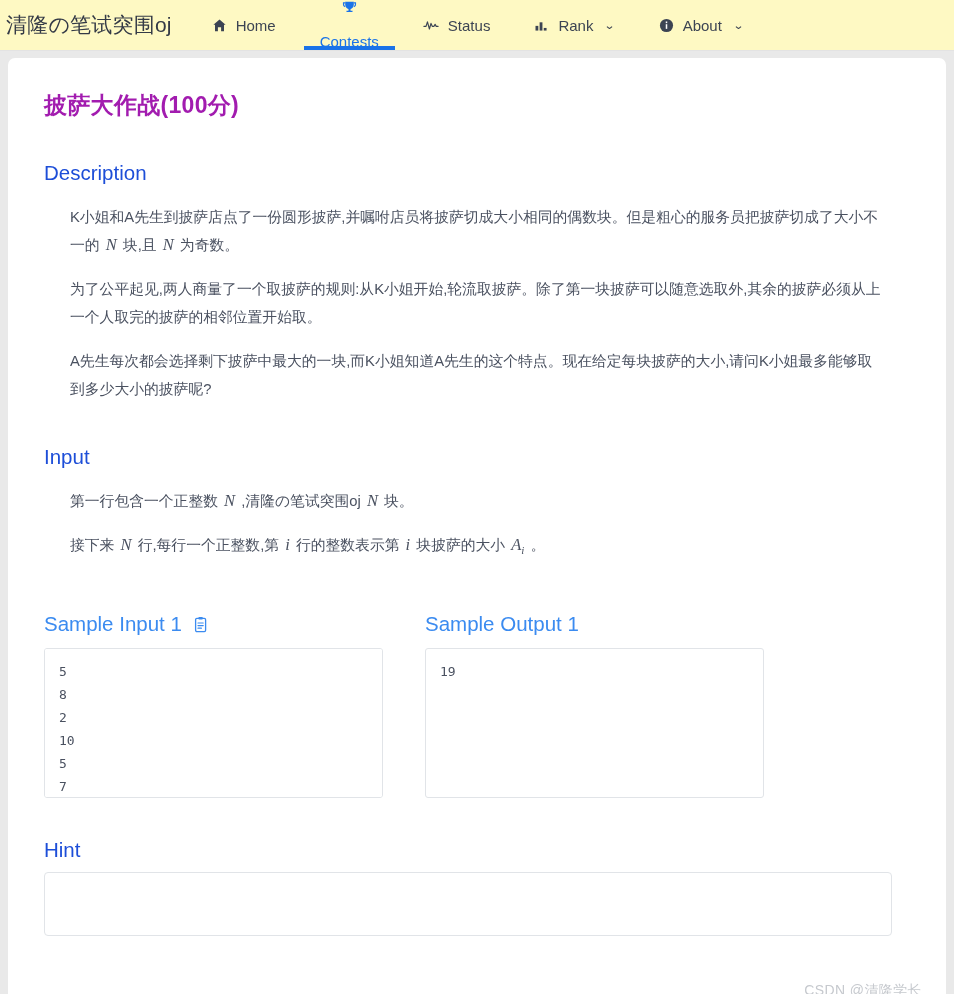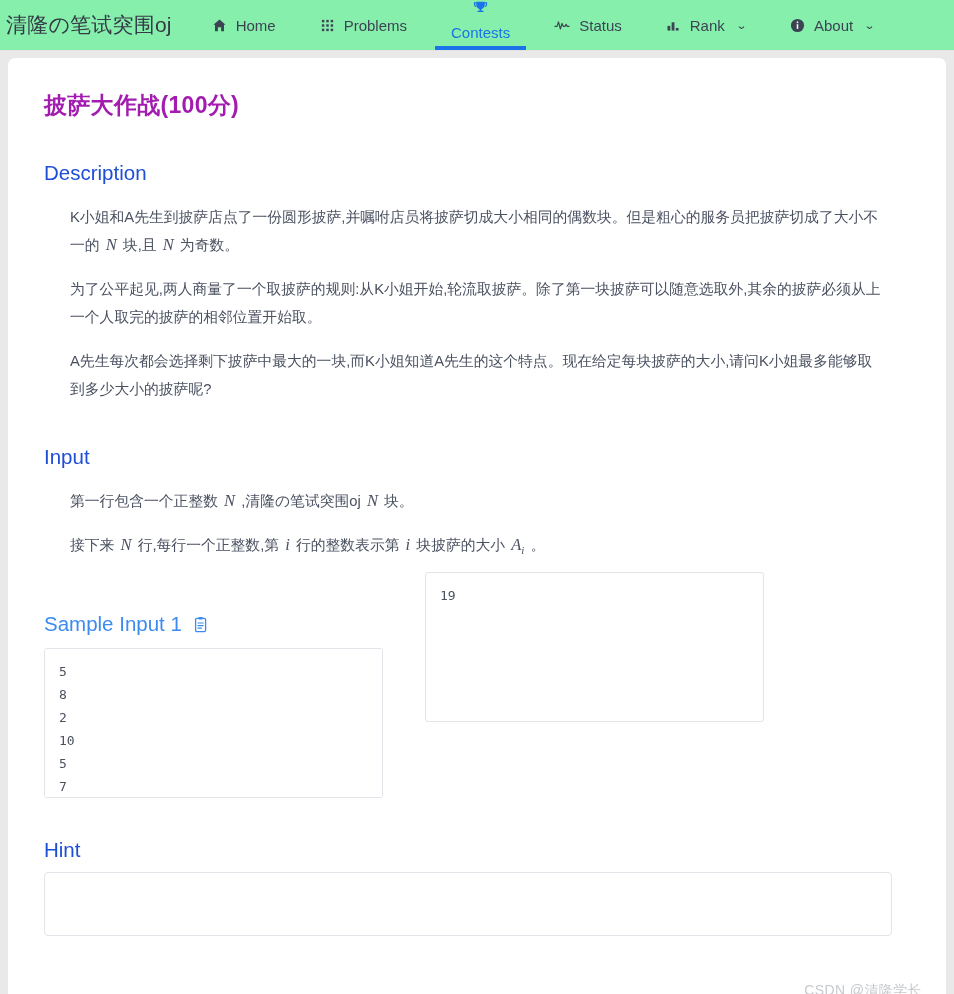--- a/index.html
+++ b/index.html
@@ -8,21 +8,21 @@
     width: 954px; height: 994px;
     background: #e9e9e9;
     font-family: "Liberation Sans", "DejaVu Sans", sans-serif;
     overflow: hidden;
   }
 
   
   .navbar {
     position: relative;
     height: 51px;
-    background: #86efac;
+    background: #fef9c3;
     display: flex;
     align-items: stretch;
     border-bottom: 1px solid #e3e3e3;
   }
   .brand {
     display: flex; align-items: center;
     padding: 0 18px 0 6px;
     font-size: 21px;
     color: #343a46;
     letter-spacing: .2px;
@@ -30,20 +30,21 @@
   }
   .navlinks { display: flex; align-items: stretch; }
   .navitem {
     position: relative;
     display: flex; align-items: center; gap: 9px;
     padding: 0 22px;
     font-size: 15px;
     color: #3c4453;
     white-space: nowrap;
     cursor: pointer;
+    justify-content: space-between;
   }
   .navitem.active { color: #1a73e8; flex-direction: column; }
   .navitem.active::after {
     content: "";
     position: absolute;
     left: 6px; right: 6px; bottom: 0;
     height: 4px;
     background: #1a73e8;
   }
   .navitem .ico { display: inline-flex; align-items: center; }
@@ -149,38 +150,20 @@
 
     <div class="navitem">
       <span class="ico">
         <svg width="15" height="15" viewBox="0 0 16 16">
             <path fill="#3c4453" d="M8 1.5 1.5 7.2h1.7V14h3.1V9.9h3.4V14h3.1V7.2h1.7z"></path>
           </svg>
       </span>
       <span>Home</span>
     </div>
 
-    <div class="navitem">
-      <span class="ico">
-        <svg width="15" height="15" viewBox="0 0 16 16">
-          <g fill="#3c4453">
-            <rect x="2" y="2" width="2.6" height="2.6"></rect>
-              <rect x="6.7" y="2" width="2.6" height="2.6"></rect>
-              <rect x="11.4" y="2" width="2.6" height="2.6"></rect>
-            <rect x="2" y="6.7" width="2.6" height="2.6"></rect>
-              <rect x="6.7" y="6.7" width="2.6" height="2.6"></rect>
-              <rect x="11.4" y="6.7" width="2.6" height="2.6"></rect>
-            <rect x="2" y="11.4" width="2.6" height="2.6"></rect>
-              <rect x="6.7" y="11.4" width="2.6" height="2.6"></rect>
-              <rect x="11.4" y="11.4" width="2.6" height="2.6"></rect>
-          </g>
-        </svg>
-      </span>
-      <span>Problems</span>
-    </div>
 
     <div class="navitem active">
       <span class="ico">
         <svg width="15" height="15" viewBox="0 0 16 16">
           <path fill="#1a73e8" d="M3.4 1.8h9.2v3.1c0 2.5-1.7 4.4-3.5 4.7v1.9h2.1v1.4H4.8v-1.4h2.1V9.6C5.1 9.3 3.4 7.4 3.4 4.9z"></path>
           <path fill="#1a73e8" d="M1 2.4h2.2v1.3H2.3v1.2c0 .8.5 1.3 1 1.5v1.4C2 7.5 1 6.3 1 4.9zM15 2.4h-2.2v1.3h.9v1.2c0 .8-.5 1.3-1 1.5v1.4c1.3-.3 2.3-1.5 2.3-2.9z"></path>
         </svg>
       </span>
       <span>Contests</span>
     </div>
@@ -286,20 +269,23 @@
         </div>
         <div class="sample-box">5
 8
 2
 10
 5
 7</div>
       </div>
 
       <div class="sample-col">
+        <div class="sample-head">
+          <span>Sample Output 1</span>
+        </div>
         <div class="sample-box">19</div>
       </div>
     </div>
 
     <div class="section">
       <div class="section-head">Hint</div>
     </div>
     <div class="hint-box">
       
     </div>

